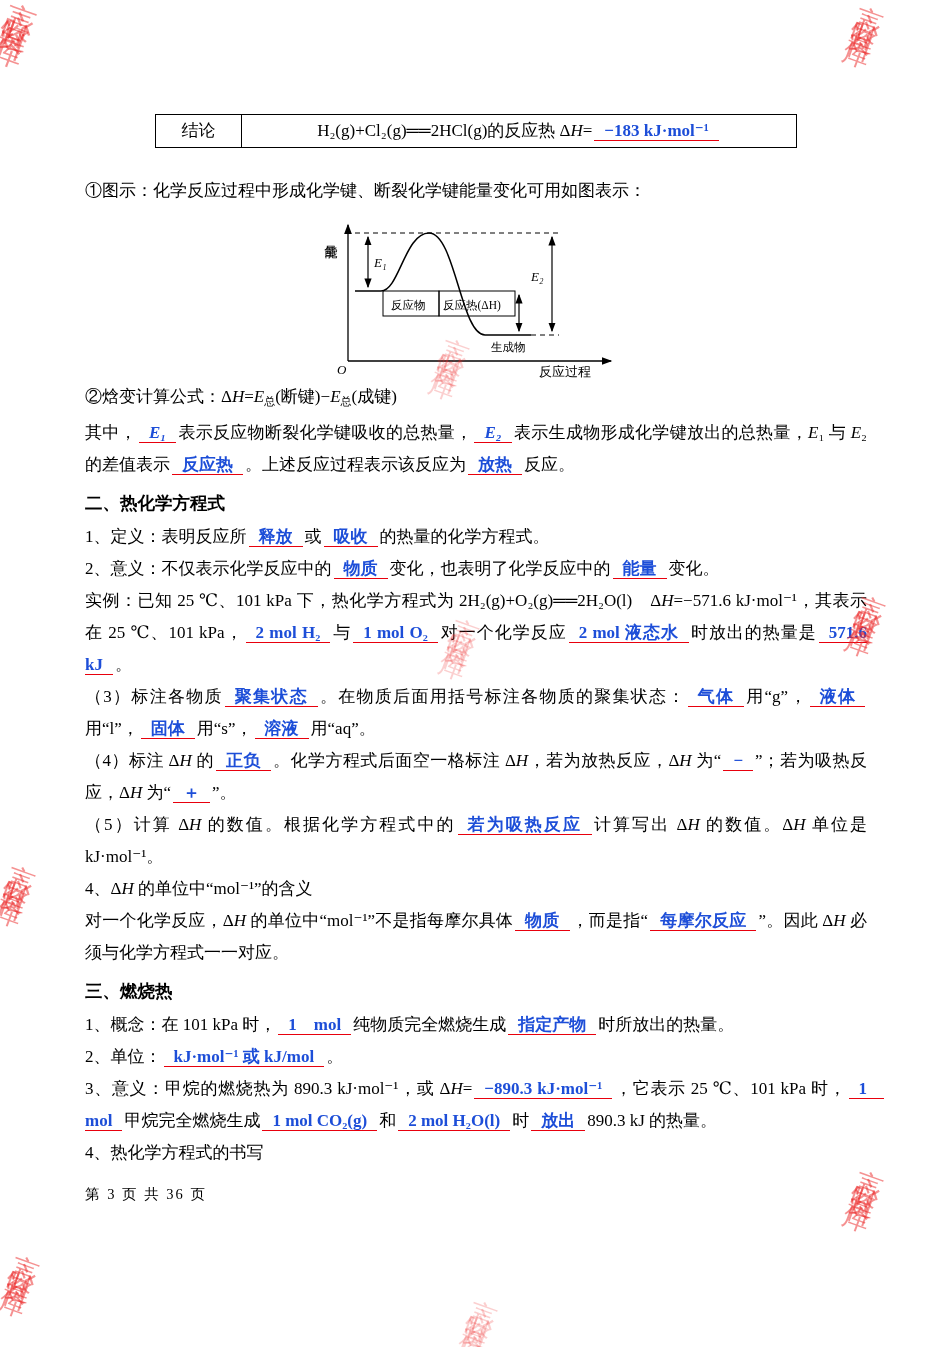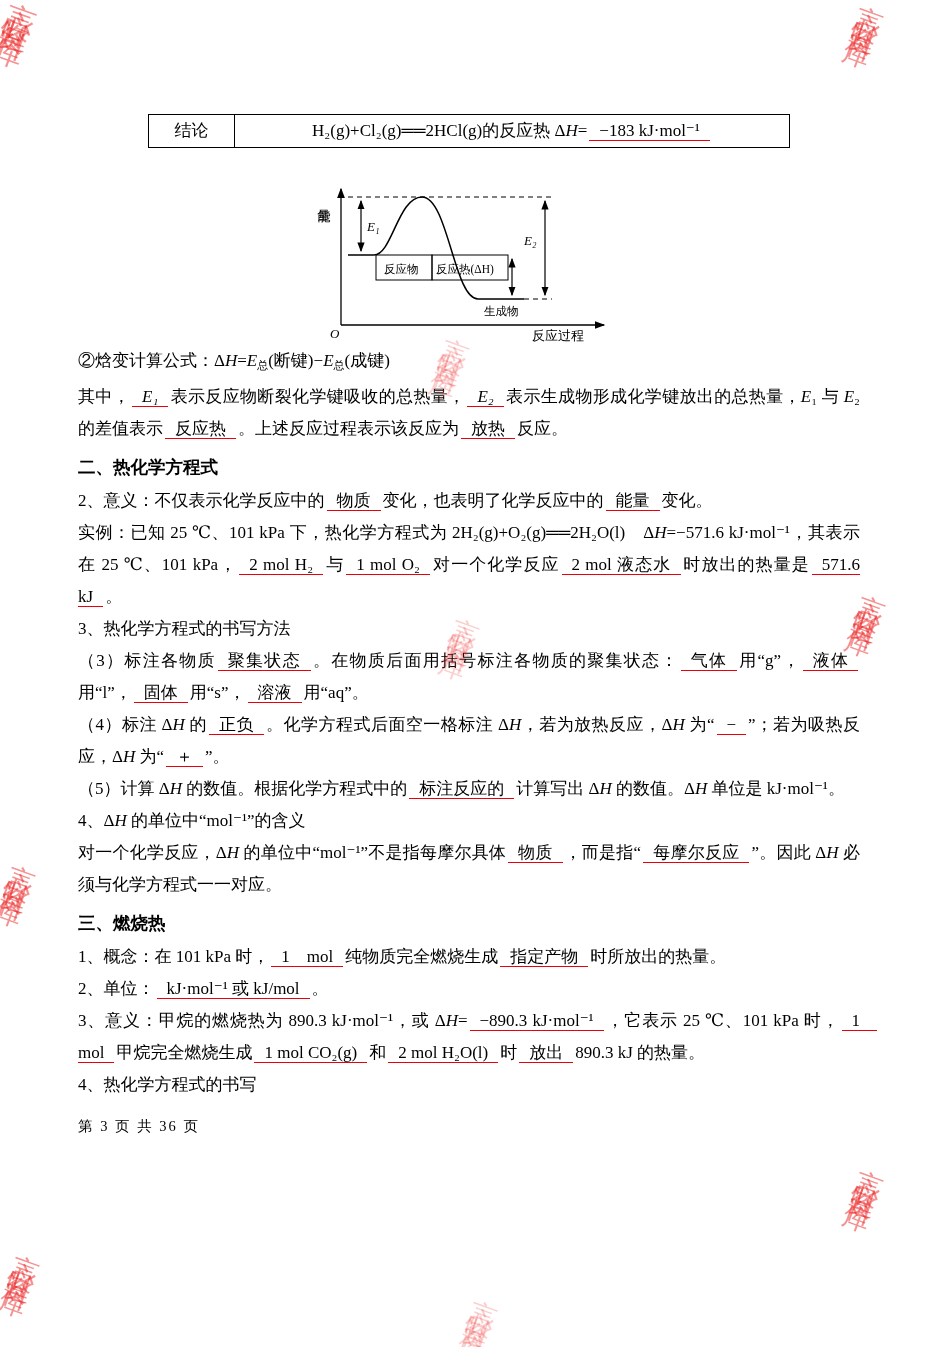--- a/index.html
+++ b/index.html
@@ -8,41 +8,42 @@
     position: relative;
     width: 952px;
     height: 1347px;
     background: #ffffff;
     overflow: hidden;
     font-family: "Liberation Serif", "DejaVu Serif", serif;
     color: #000000;
   }
   .content {
     position: absolute;
-    left: 78px;
+    left: 85px;
     top: 112px;
     width: 782px;
   }
   .para {
     font-size: 17px;
     line-height: 32px;
     text-align: justify;
     font-weight: normal;
   }
   .head {
     font-size: 17.5px;
     font-weight: bold;
     margin: 6px 0 2px 0;
     line-height: 32px;
   }
   .blank {
-    color: #000000;
+    color: #1d4ed8;
     border-bottom: 1.5px solid #e8000d;
     padding: 0 10px;
     margin: 1px 2px;
+    font-weight: bold;
   }
   .i { font-style: italic; }
   .sub { font-size: 11px; vertical-align: -3px; }
   .u { }
   .tablewrap {
     width: 642px;
     margin: 2px auto 27px auto;
     display: flex;
     border: 1.3px solid #000;
     font-size: 17px;
@@ -104,20 +105,23 @@
   <div class="wm" style="left:12px; top:1235px;">言心吖资料库</div>
   <div class="wm wm-faint" style="left:470px; top:1280px;">言心吖资料库</div>
 
   <div class="content">
 
     <div class="tablewrap">
       <div class="tcell-label">结论</div>
       <div class="tcell-eq"><span>H₂(g)+Cl₂(g)══2HCl(g)的反应热 Δ</span><span class="i">H</span><span>=</span><span class="blank">−183 kJ·mol⁻¹</span></div>
     </div>
 
+    <div>
+        <p class="para"><span>①图示：化学反应过程中形成化学键、断裂化学键能量变化可用如图表示：</span></p>
+      </div>
 
     <div class="diagramwrap">
       <svg width="310" height="168" viewBox="0 0 310 168">
         <defs>
           <marker id="arrE" markerWidth="9" markerHeight="8" refX="7" refY="3" orient="auto">
             <path d="M0,0 L8,3 L0,6 z" fill="#000"></path>
           </marker>
           <marker id="arrS" markerWidth="9" markerHeight="8" refX="1" refY="3" orient="auto">
             <path d="M8,0 L0,3 L8,6 z" fill="#000"></path>
           </marker>
@@ -148,26 +152,26 @@
         <text x="170" y="140" class="dtext dtext-sm">生成物</text>
         <text x="16" y="163" class="dtext i" font-style="italic">O</text>
         <text x="218" y="165" class="dtext">反应过程</text>
       </svg>
     </div>
 
     <div>
         <p class="para"><span>②焓变计算公式：Δ</span><span class="i">H</span><span>=</span><span class="i">E</span><span class="sub">总</span><span>(断键)−</span><span class="i">E</span><span class="sub">总</span><span>(成键)</span></p>
         <p class="para"><span>其中，</span><span class="blank i">E₁</span><span>表示反应物断裂化学键吸收的总热量，</span><span class="blank i">E₂</span><span>表示生成物形成化学键放出的总热量，</span><span class="i">E</span><span>₁ 与 </span><span class="i">E</span><span>₂ 的差值表示</span><span class="blank">反应热</span><span>。上述反应过程表示该反应为</span><span class="blank">放热</span><span>反应。</span></p>
         <h2 class="para head"><span>二、热化学方程式</span></h2>
+        <p class="para"><span>1、定义：表明反应所</span><span class="blank">释放</span><span>或</span><span class="blank">吸收</span><span>的热量的化学方程式。</span></p>
         <p class="para"><span>2、意义：不仅表示化学反应中的</span><span class="blank">物质</span><span>变化，也表明了化学反应中的</span><span class="blank">能量</span><span>变化。</span></p>
         <p class="para"><span>实例：已知 25 ℃、101 kPa 下，热化学方程式为 2H₂(g)+O₂(g)══2H₂O(l)　Δ</span><span class="i">H</span><span>=−571.6 kJ·mol⁻¹，其表示在 25 ℃、101 kPa，</span><span class="blank">2 mol H₂</span><span>与</span><span class="blank">1 mol O₂</span><span>对一个化学反应</span><span class="blank">2 mol 液态水</span><span>时放出的热量是</span><span class="blank">571.6 kJ</span><span>。</span></p>
-        <p class="para"><span>3、热化学方程式的书写方法</span></p>
         <p class="para"><span>（3）标注各物质</span><span class="blank">聚集状态</span><span>。在物质后面用括号标注各物质的聚集状态：</span><span class="blank">气体</span><span>用“g”，</span><span class="blank">液体</span><span>用“l”，</span><span class="blank">固体</span><span>用“s”，</span><span class="blank">溶液</span><span>用“</span><span class="u">aq</span><span>”。</span></p>
         <p class="para"><span>（4）标注 Δ</span><span class="i">H</span><span> 的</span><span class="blank">正负</span><span>。化学方程式后面空一格标注 Δ</span><span class="i">H</span><span>，若为放热反应，Δ</span><span class="i">H</span><span> 为“</span><span class="blank">−</span><span>”；若为吸热反应，Δ</span><span class="i">H</span><span> 为“</span><span class="blank">＋</span><span>”。</span></p>
-        <p class="para"><span>（5）计算 Δ</span><span class="i">H</span><span> 的数值。根据化学方程式中的</span><span class="blank">标注反应的</span><span>计算写出 Δ</span><span class="i">H</span><span> 的数值。Δ</span><span class="i">H</span><span> 单位是 kJ·mol⁻¹。</span></p>
+        <p class="para"><span>（5）计算 Δ</span><span class="i">H</span><span> 的数值。根据化学方程式中的</span><span class="blank">若为吸热反应</span><span>计算写出 Δ</span><span class="i">H</span><span> 的数值。Δ</span><span class="i">H</span><span> 单位是 kJ·mol⁻¹。</span></p>
         <p class="para"><span>4、Δ</span><span class="i">H</span><span> 的单位中“mol⁻¹”的含义</span></p>
         <p class="para"><span>对一个化学反应，Δ</span><span class="i">H</span><span> 的单位中“mol⁻¹”不是指每摩尔具体</span><span class="blank">物质</span><span>，而是指“</span><span class="blank">每摩尔反应</span><span>”。因此 Δ</span><span class="i">H</span><span> 必须与化学方程式一一对应。</span></p>
         <h2 class="para head"><span>三、燃烧热</span></h2>
         <p class="para"><span>1、概念：在 101 kPa 时，</span><span class="blank">1　mol</span><span>纯物质完全燃烧生成</span><span class="blank">指定产物</span><span>时所放出的热量。</span></p>
         <p class="para"><span>2、单位：</span><span class="blank">kJ·mol⁻¹ 或 kJ/mol</span><span>。</span></p>
         <p class="para"><span>3、意义：甲烷的燃烧热为 890.3 kJ·mol⁻¹，或 Δ</span><span class="i">H</span><span>=</span><span class="blank">−890.3 kJ·mol⁻¹</span><span>，它表示 25 ℃、101 kPa 时，</span><span class="blank">1　mol</span><span>甲烷完全燃烧生成</span><span class="blank">1 mol CO₂(g)</span><span>和</span><span class="blank">2 mol H₂O(l)</span><span>时</span><span class="blank">放出</span><span>890.3 kJ 的热量。</span></p>
         <p class="para"><span>4、热化学方程式的书写</span></p>
       </div>
 
     <div class="footer">第 3 页 共 36 页</div>

